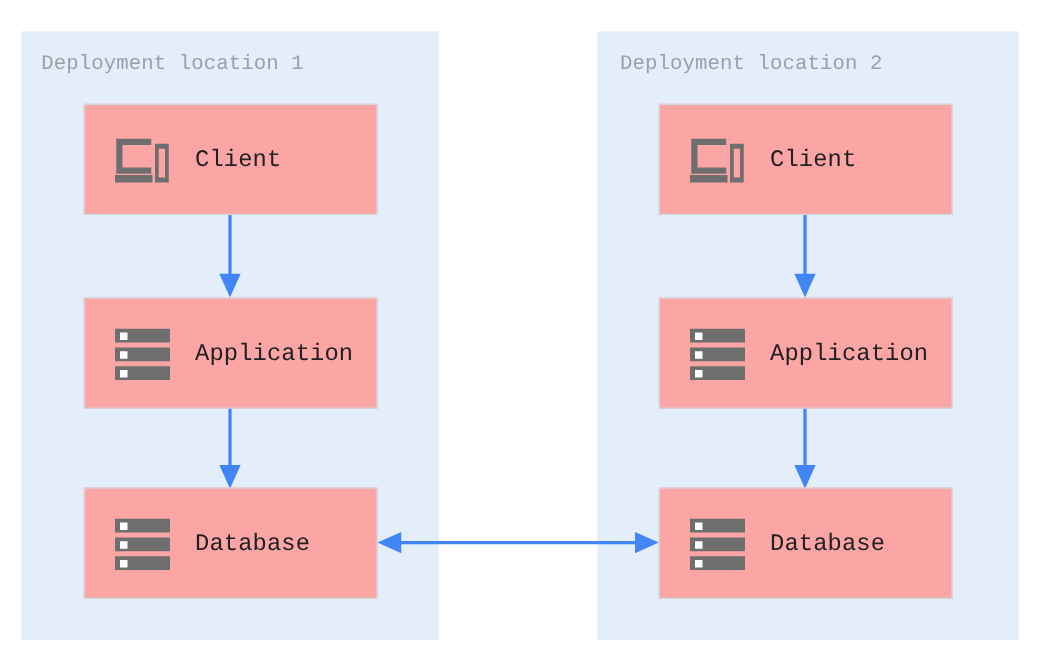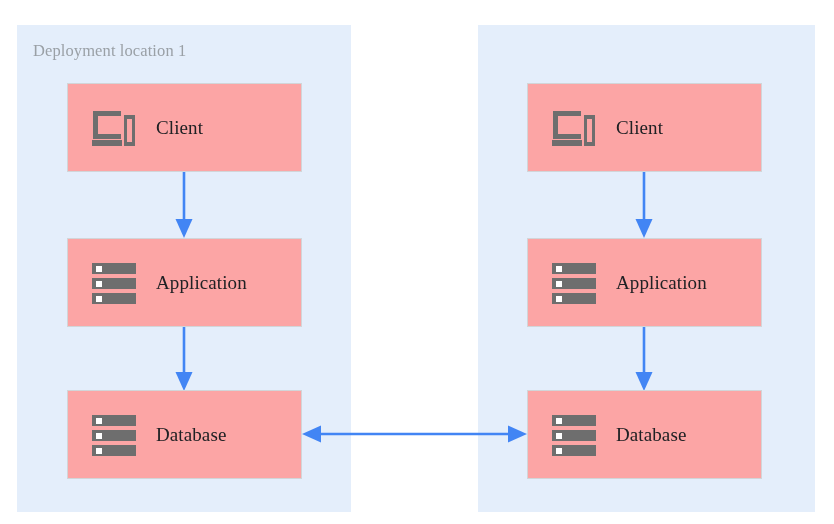--- a/index.html
+++ b/index.html
@@ -5,21 +5,21 @@
   html, body {
     margin: 0;
     padding: 0;
     background: #ffffff;
   }
   #canvas {
     position: relative;
     width: 834px;
     height: 524px;
     background: #ffffff;
-    font-family: Liberation Serif, serif;
+    font-family: Liberation Mono, monospace;
     overflow: hidden;
   }
   .zone {
     position: absolute;
     top: 25px;
     height: 487px;
     background: #e4eefb;
   }
   #zone-1 { left: 17px;  width: 334px; }
   #zone-2 { left: 478px; width: 337px; }
@@ -131,20 +131,21 @@
         <rect x="4" y="19" width="6" height="6" fill="#ffffff"></rect>
         <rect x="0" y="31" width="44" height="11" fill="#6e6e6e"></rect>
         <rect x="4" y="34" width="6" height="6" fill="#ffffff"></rect>
       </svg>
     </div>
     <div class="node-label">Database</div>
   </div>
 
   <div class="zone" id="zone-2"></div>
 
+  <div class="zone-title" style="left:496px;">Deployment location 2</div>
 
   <div class="node" style="left:527px; top:83px; width:235px;">
     <div class="node-icon">
       <svg width="46" height="40" viewBox="0 0 46 40" aria-hidden="true">
         <path d="M2 3 h28 v5 H7 v18 h23 v5 H2 Z" fill="#6e6e6e"></path>
         <rect x="1" y="32" width="30" height="6" fill="#6e6e6e"></rect>
         <path d="M33 7 h11 v31 H33 Z M36 11 v23 h5 V11 Z" fill="#6e6e6e"></path>
       </svg>
     </div>
     <div class="node-label">Client</div>

